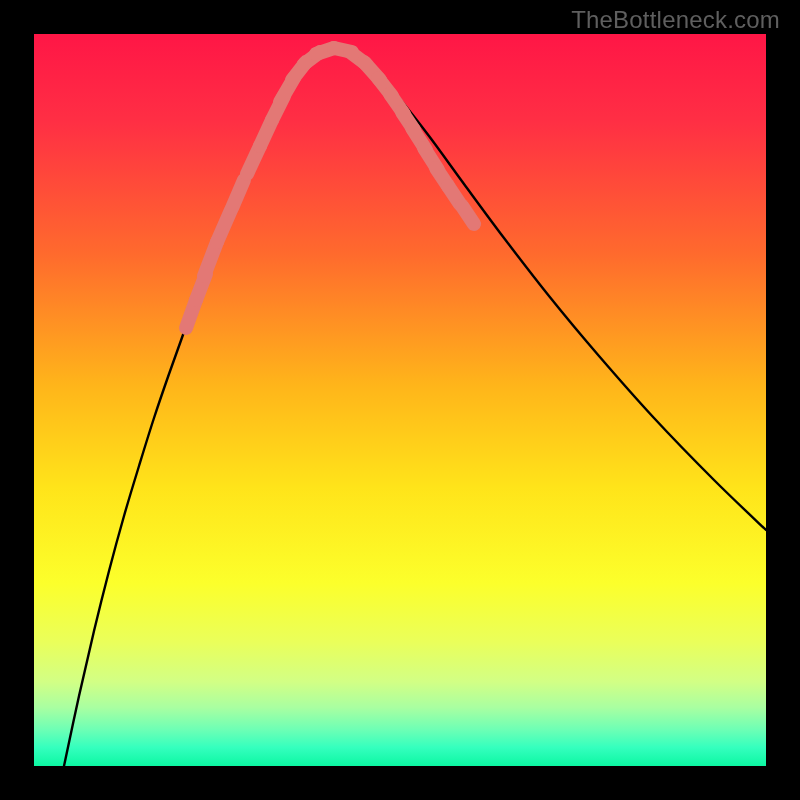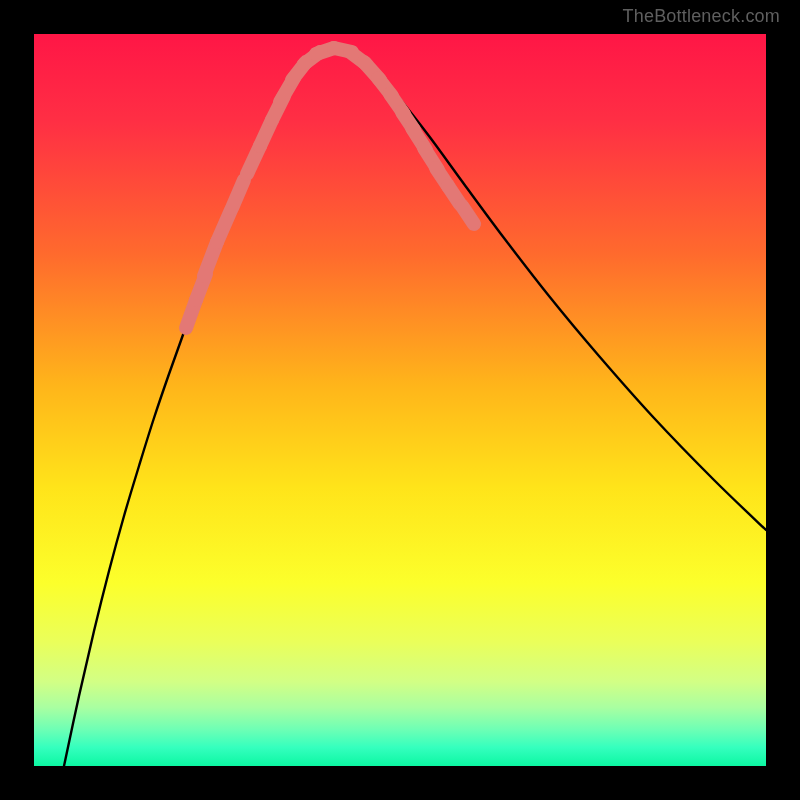--- a/index.html
+++ b/index.html
@@ -25,21 +25,21 @@
     left: 34px;
     width: 732px;
     height: 732px;
     overflow: hidden;
   }
   .watermark {
     position: absolute;
     top: 6px;
     right: 20px;
     color: #5f5f5f;
-    font-size: 18px;
+    font-size: 24px;
     font-weight: 400;
     letter-spacing: 0.2px;
   }
   svg {
     position: absolute;
     inset: 0;
   }
 </style>
 </head>
 <body>

